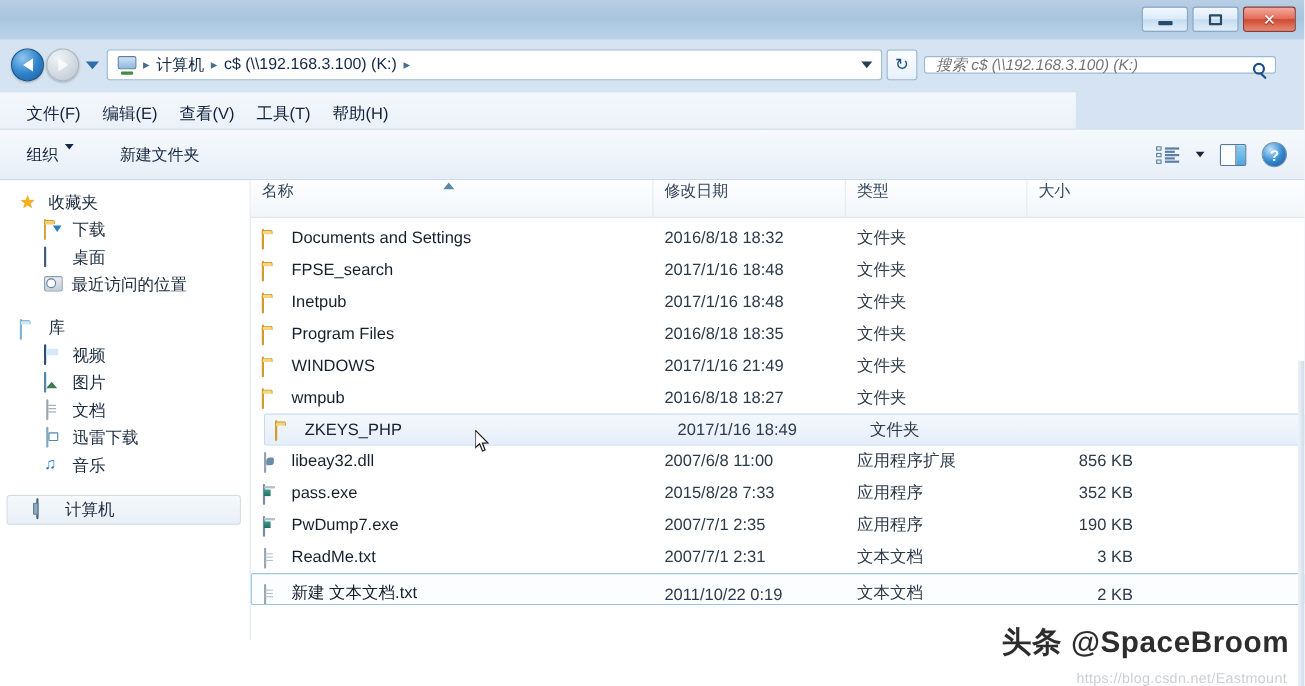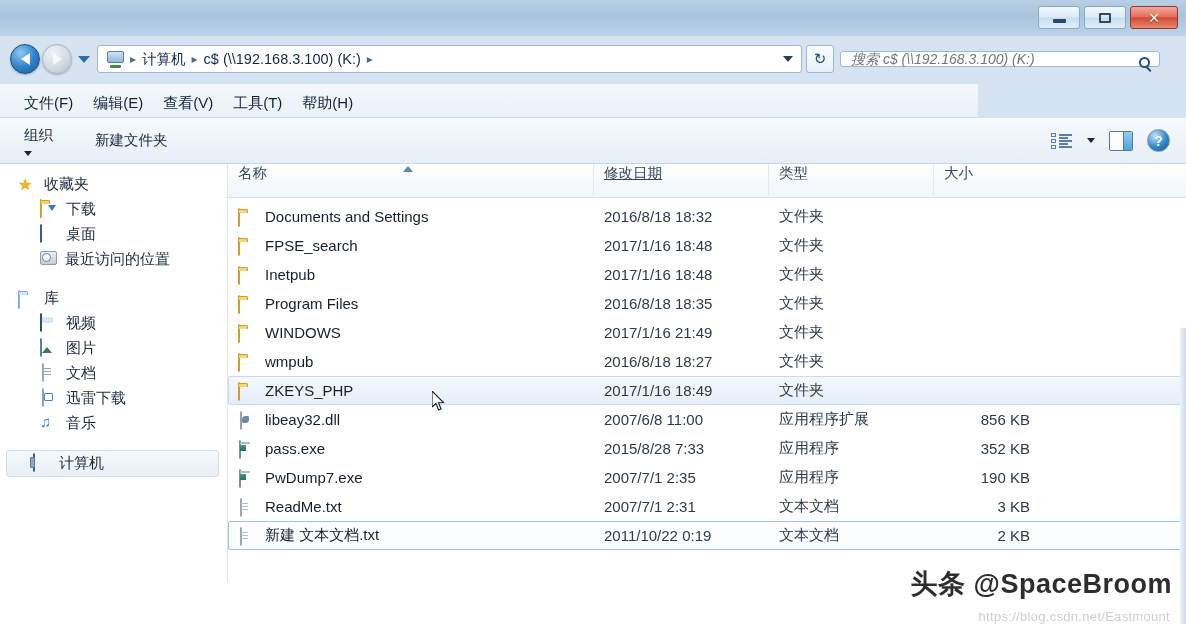--- a/index.html
+++ b/index.html
@@ -146,21 +146,21 @@
   
   #toolbar {
     position: absolute; left: 0; top: 118px;
     width: 1186px; height: 46px;
     background: linear-gradient(180deg,#f6fafd 0%, #e6eef7 100%);
     border-bottom: 1px solid #c8d6e4;
     display: flex; align-items: center;
   }
   .tb-item {
     font-size: 14.5px; color: #15263f; padding: 5px 10px;
-    display: flex; align-items: flex-start; gap: 6px; cursor: pointer; white-space: nowrap; flex-direction: column;
+    display: flex; align-items: flex-start; gap: 6px; cursor: pointer; white-space: nowrap;
   }
   .tb-caret {
     width: 0; height: 0;
     border-left: 4.5px solid transparent; border-right: 4.5px solid transparent;
     border-top: 5.5px solid #15263f;
   }
   #tb-right { margin-left: auto; display: flex; align-items: center; gap: 14px; padding-right: 16px; }
   .icon-viewlist { width: 22px; height: 17px; position: relative; cursor: pointer; }
   .icon-viewlist i {
     position: absolute; left: 0; width: 5px; height: 4px;
@@ -302,41 +302,41 @@
     border-bottom: 1px solid #dbe3ea;
     position: relative;
   }
   .col {
     font-size: 14.5px; color: #33475c; height: 34px;
     display: flex; padding-left: 10px;
     border-left: 1px solid #e3eaf1; cursor: pointer; position: relative;
   }
   .col:first-child { border-left: 0; }
   .col-name { width: 365px; }
-  .col-date { width: 175px; text-decoration: underline; }
+  .col-date { width: 175px; }
   .col-type { width: 165px; }
   .col-size { width: 110px; }
   .sort-arrow {
     position: absolute; left: 175px; top: 2px; width: 0; height: 0;
     border-left: 5px solid transparent; border-right: 5px solid transparent;
     border-bottom: 6px solid #5c8aa8;
   }
   #rows { padding-top: 4px; }
   .row {
     height: 29px; display: flex; align-items: center;
     font-size: 15px; color: #15202e; cursor: default;
     border: 1px solid transparent;
   }
   .row.hovered {
     background: linear-gradient(180deg,#f4f8fd 0%, #e5eefa 100%);
-    border: 1px solid #c6d9ef; border-radius: 2px;
+    border: 1px solid #c6d9ef; border-radius: 2px; margin-left: 12px;
   }
   .row.focused {
     background: #fcfdff;
-    border: 1px solid #9ec4e4; border-radius: 2px;
+    border: 1px solid #9ec4e4; border-radius: 2px; align-items: flex-end;
   }
   .cell-name { width: 365px; display: flex; align-items: center; gap: 9px; padding-left: 9px; }
   .cell-date { width: 175px; padding-left: 10px; color: #2c3a4a; }
   .cell-type { width: 165px; padding-left: 10px; color: #2c3a4a; }
   .cell-size { width: 110px; padding-right: 14px; text-align: right; color: #2c3a4a;
                display: block; }
 
   
   .fic { width: 18px; height: 16px; position: relative; flex: 0 0 auto; }
   .fic-folder {

